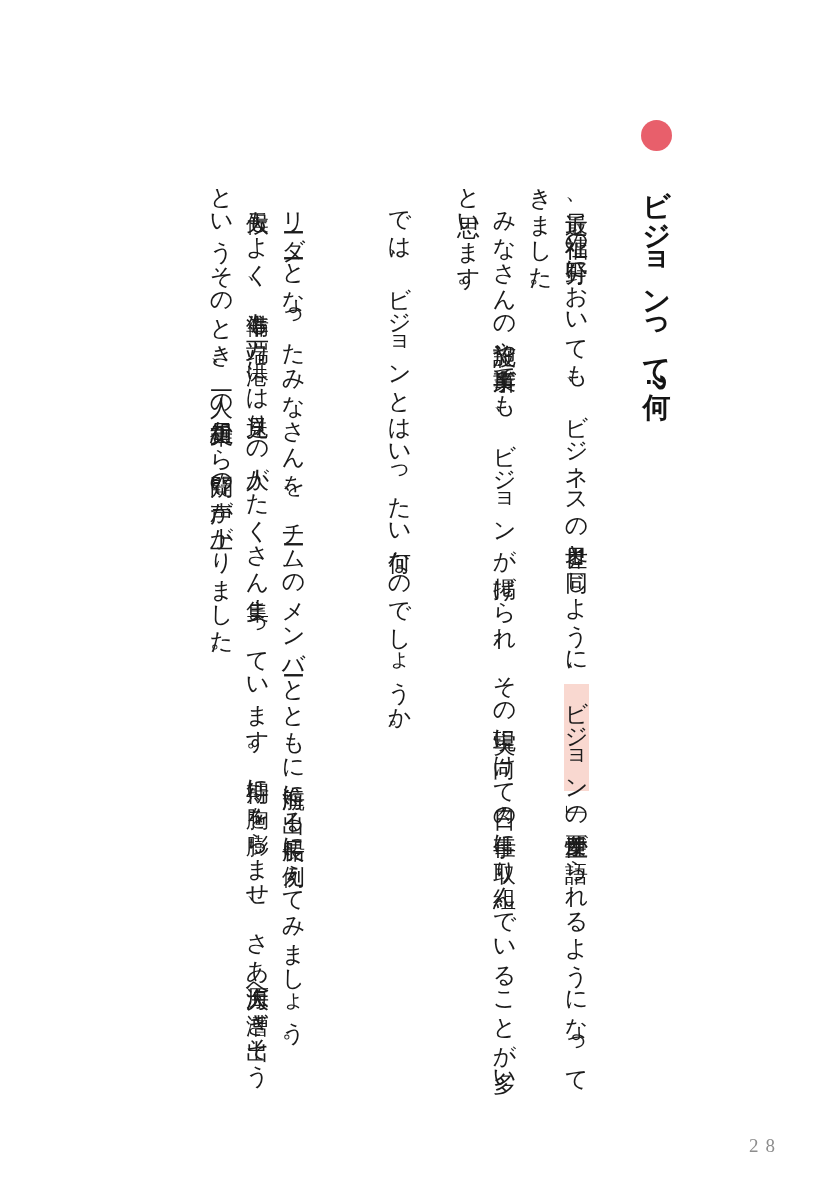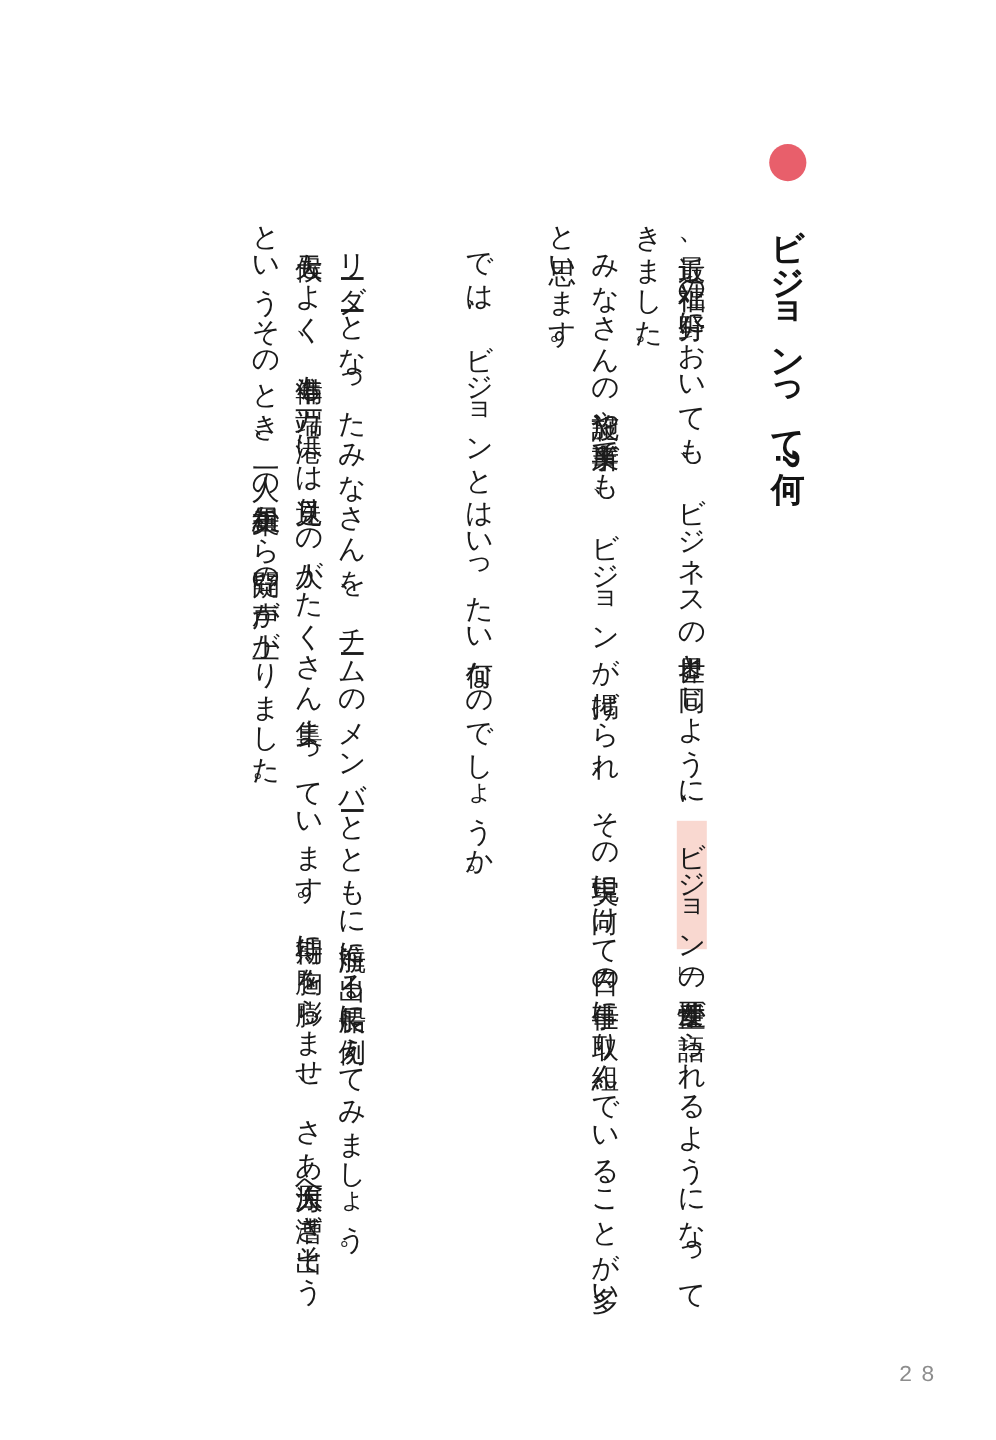--- a/index.html
+++ b/index.html
@@ -63,21 +63,21 @@
   
   .body-text p.gap-2 { margin-block-start: 70px; }
   .hl {
     color: inherit;
     padding: 1px 0;
   }
   .page-number {
     position: absolute;
     left: 749px;
     top: 1135px;
-    font-family: Liberation Mono, monospace;
+    font-family: Liberation Serif, serif;
     font-size: 19px;
     letter-spacing: 7px;
     color: #8d8d8d;
   }
 </style>
 </head>
 <body>
 
 <div class="page">
 

